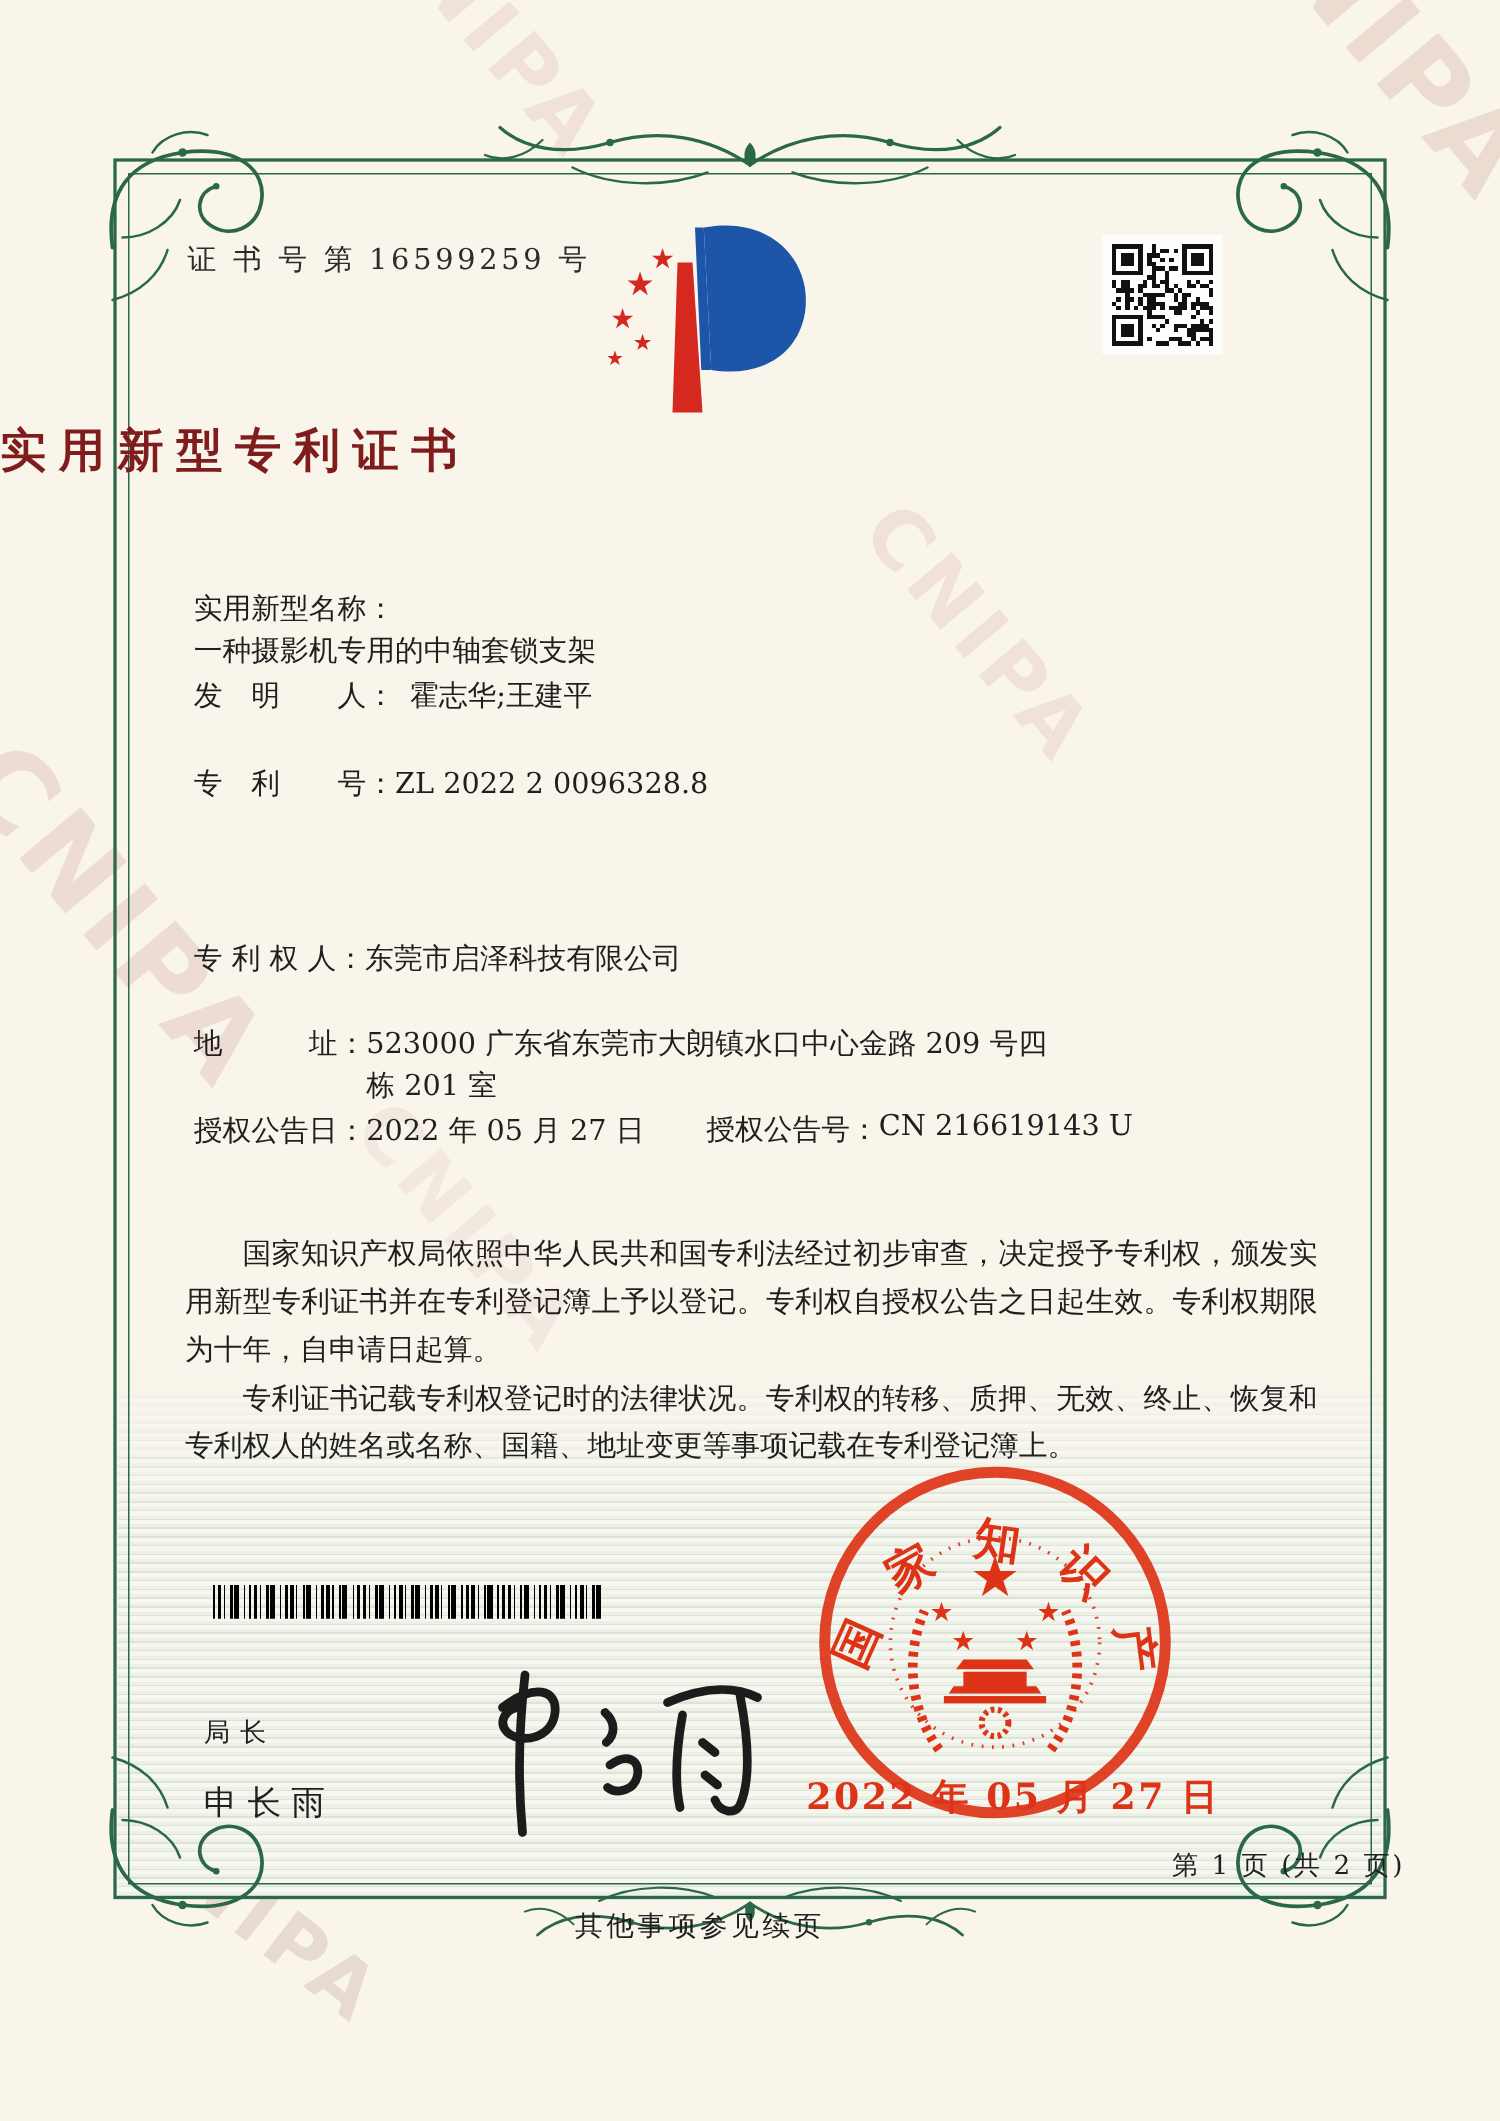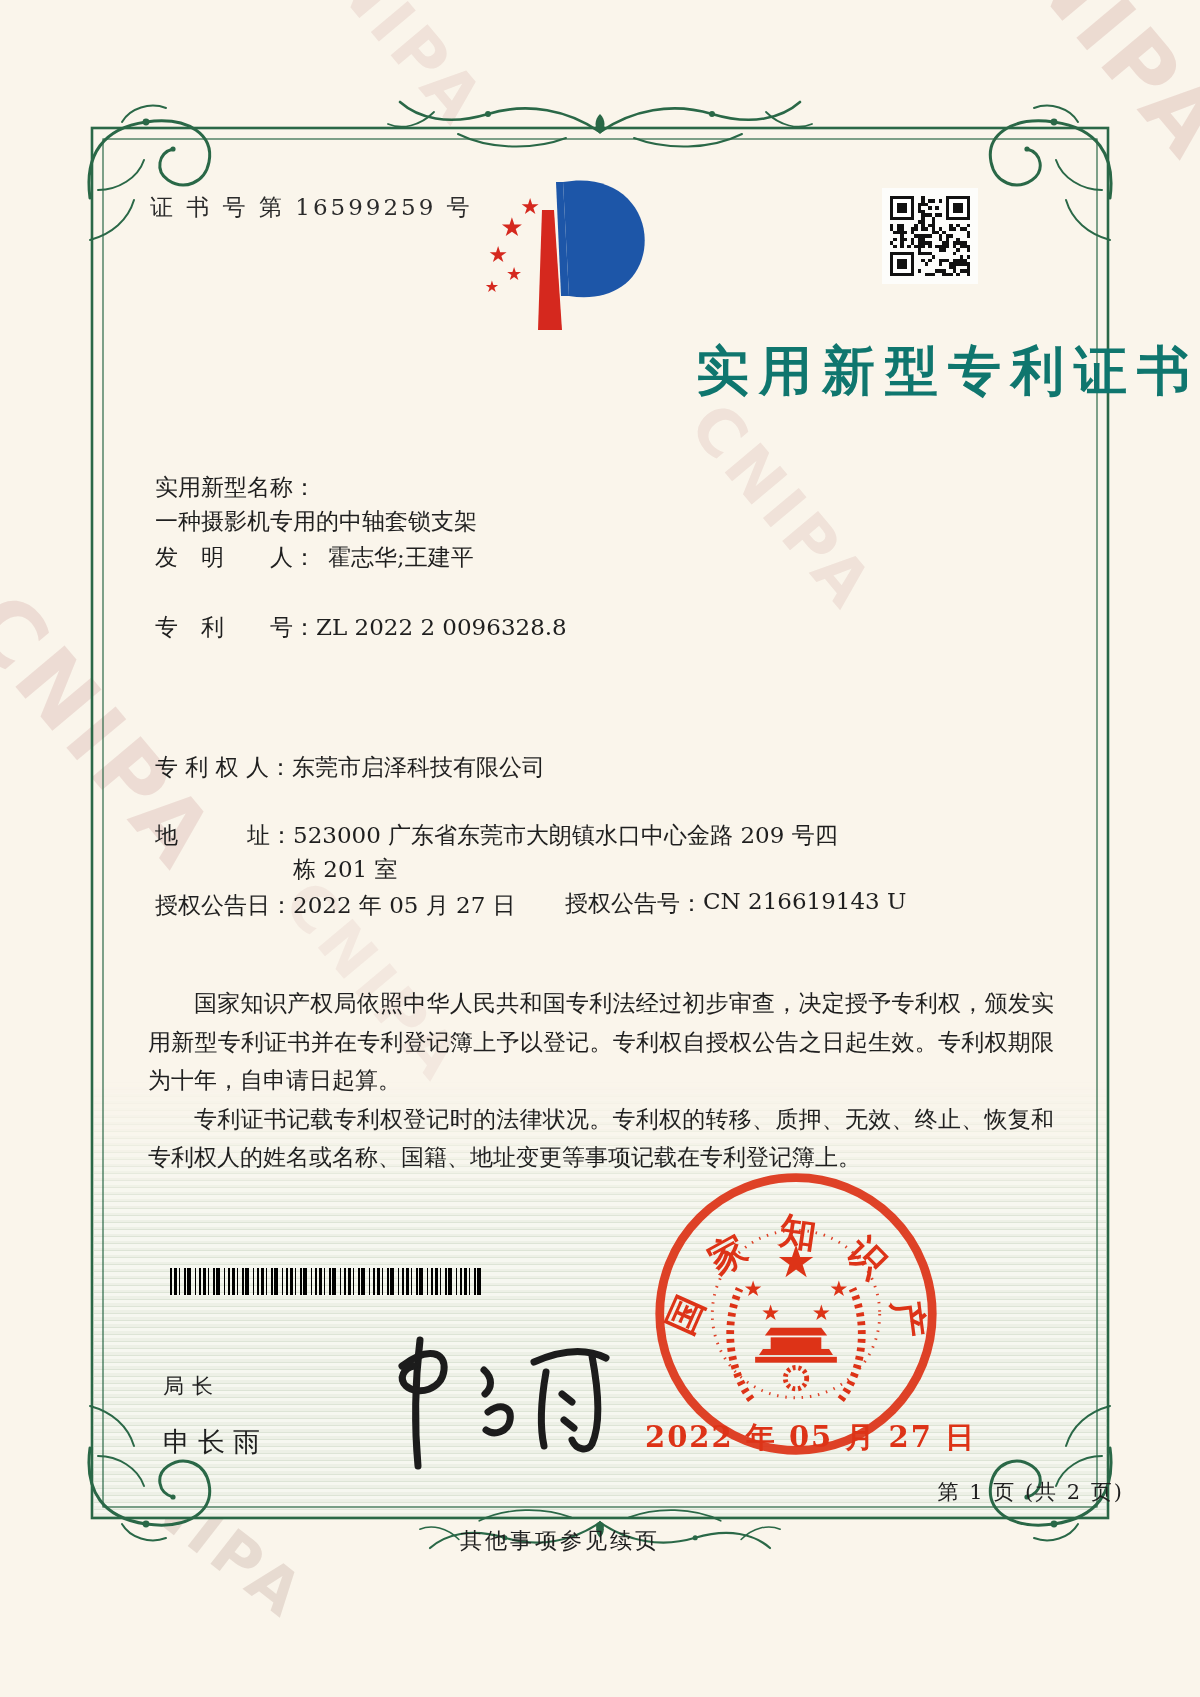--- a/index.html
+++ b/index.html
@@ -20,22 +20,22 @@
 
   
   .frame-svg { position:absolute; left:0; top:0; }
 
   .cert-no { position:absolute; left:150px; top:192px; font-size:23px; letter-spacing:3px; color:#2b2b2b; }
 
   .logo { position:absolute; left:468px; top:168px; }
   .qr { position:absolute; left:882px; top:188px; width:96px; height:96px; background:#fdfdfb; padding:4px; }
   .qr svg { width:100%; height:100%; display:block; }
 
-  .title { position:absolute; left:0; right:0; top:336px; text-align:right;
-           font-size:53px; font-weight:bold; letter-spacing:10px; color:#0f766e; }
+  .title { position:absolute; left:0; right:0; top:336px; text-align:left;
+           font-size:37px; font-weight:bold; letter-spacing:10px; color:#7f1d1d; }
   .frow { position:absolute; display:flex; font-size:23px; line-height:34px; white-space:pre; }
   .frow .lab { flex:none; }
   .frow .val { white-space:pre-wrap; }
   .frow.addr .val { flex:none; width:560px; }
   .grant-row2 { position:absolute; left:565px; top:888px; display:flex; font-size:23px; white-space:pre; }
 
   .paras { position:absolute; left:148px; top:984px; width:906px; font-size:23px; line-height:38.5px;
            text-align:justify; }
   .paras p { text-indent:2em; }
 

